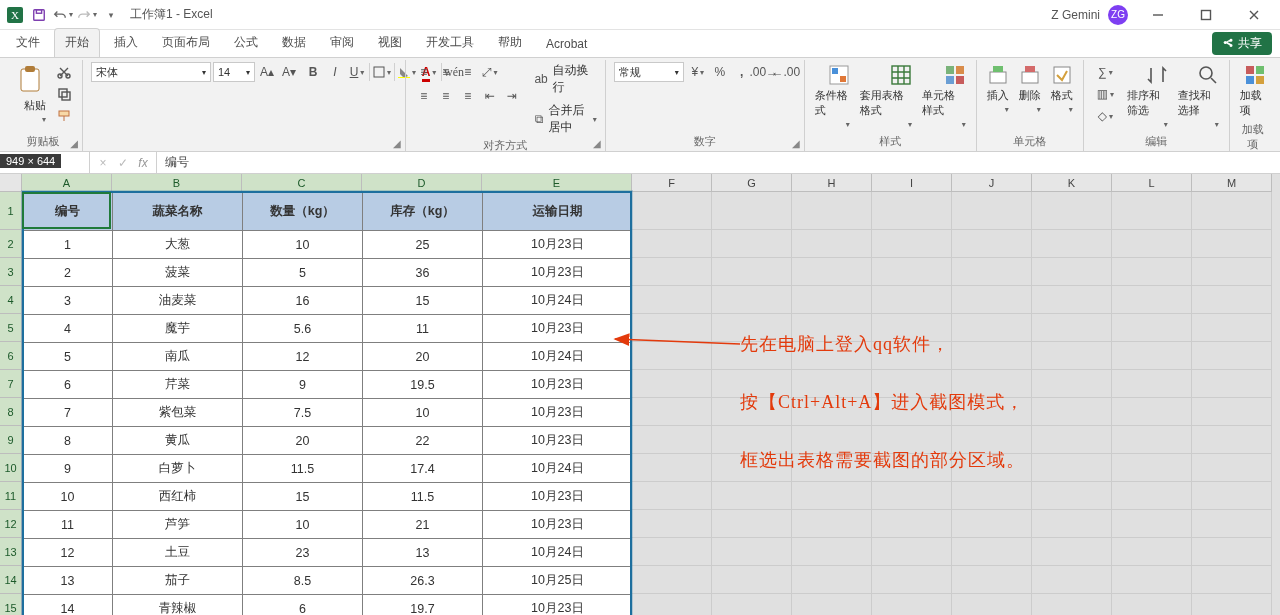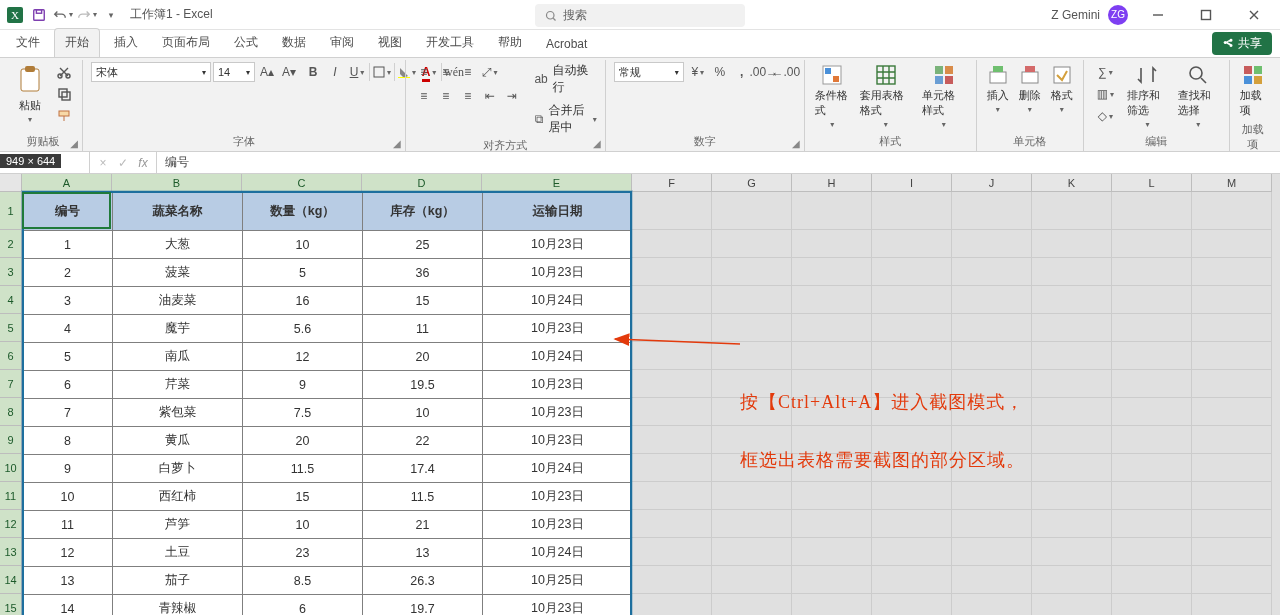--- a/index.html
+++ b/index.html
@@ -90,21 +90,21 @@
     padding:2px 8px 1px; position:relative;
   }
   .group + .group { border-left:1px solid var(--ribbon-border); }
   .group-label {
     text-align:center; font-size:11px; color:#666;
     margin-top:auto; padding:2px 0 1px;
   }
   .group-body { display:flex; align-items:flex-start; gap:6px; flex:1; }
   .group-launch { position:absolute; right:4px; bottom:2px; color:#888; font-size:10px; }
 
-  .btn-col { display:flex; flex-direction:column; align-items:center; gap:2px; padding:2px 2px; color:#333; font-size:11px; }
+  .btn-col { display:flex; flex-direction:column; align-items:flex-end; gap:2px; padding:2px 2px; color:#333; font-size:11px; }
   .btn-col .glyph { width:22px; height:22px; display:flex; align-items:center; justify-content:center; color:#555;}
   .btn-big .glyph { width:32px; height:32px; }
   .mini-stack { display:flex; flex-direction:column; gap:2px; }
   .row-controls { display:flex; align-items:center; gap:2px; }
   .sel {
     background:#fff; border:1px solid #c9c9c9; height:20px; font-size:11px;
     display:flex; align-items:center; padding:0 4px; gap:4px; color:#333;
   }
   .sq { width:20px; height:20px; display:flex; align-items:center; justify-content:center; border:1px solid transparent; color:#555;}
   .chev:after{content:"▾"; font-size:8px; color:#666; margin-left:2px;}
@@ -197,27 +197,20 @@
     </span>
     <span class="ico chev">
       <svg width="14" height="14" viewBox="0 0 16 16" fill="none" stroke="#bbb" stroke-width="1.6">
           <path d="M11 4l3 3-3 3M14 7H6a4 4 0 0 0-4 4"></path>
         </svg>
     </span>
     <span class="ico" style="font-size:9px;color:#666;">▾</span>
   </div>
   <span class="title-left-name">工作簿1 - Excel</span>
 
-  <div class="title-center">
-    <svg width="12" height="12" viewBox="0 0 16 16" fill="none" stroke="#888" stroke-width="1.6">
-        <circle cx="7" cy="7" r="5"></circle>
-        <path d="M11 11l3 3"></path>
-      </svg>
-    <span>搜索</span>
-  </div>
 
   <div class="win-btns">
     <div class="user-chip">
       <span>Z Gemini</span>
       <span class="avatar">ZG</span>
     </div>
     <span class="ico">
         <svg width="12" height="12">
           <path d="M1 6h10" stroke="#555" stroke-width="1.4"></path>
         </svg>
@@ -333,21 +326,20 @@
             </svg>
           </span>
         <span class="sq chev">
             <span style="position:relative"><b style="color:#c00">A</b><span style="position:absolute;left:0;right:0;bottom:-3px;height:3px;background:#c00"></span></span>
           </span>
         <span class="pipe"></span>
         <span class="sq" style="font-family:serif;">wén</span>
       </div>
     </div>
     <span class="group-launch">◢</span>
-    <div class="group-label">字体</div>
   </div>
 
   <div class="group" style="min-width:200px;">
     <div class="group-body" style="gap:10px;">
       <div class="mini-stack" style="gap:4px;">
         <div class="row-controls">
           <span class="sq">≡</span>
           <span class="sq">≡</span>
           <span class="sq">≡</span>
           <span class="sq chev">⤢</span>
@@ -774,15 +766,16 @@
   <div id="activecell" class="active-cell" style="left: 22px; top: 18px; width: 89px; height: 37px;"></div>
 
   <svg class="arrow-svg" width="1280" height="441">
     <defs>
         <marker id="ah" markerWidth="10" markerHeight="8" refX="9" refY="4" orient="auto">
           <path d="M0 0L10 4L0 8z" fill="#e33a0c"></path>
         </marker>
       </defs>
     <line x1="740" y1="170" x2="615" y2="165" stroke="#e33a0c" stroke-width="1.6" marker-end="url(#ah)"></line>
   </svg>
+  <div class="anno" style="left:740px;top:158px;">先在电脑上登入qq软件，</div>
   <div class="anno" style="left:740px;top:274px;">框选出表格需要截图的部分区域。</div>
   <div class="anno" style="left:740px;top:216px;">按【Ctrl+Alt+A】进入截图模式，</div>
 </div>
 
 </body></html>

